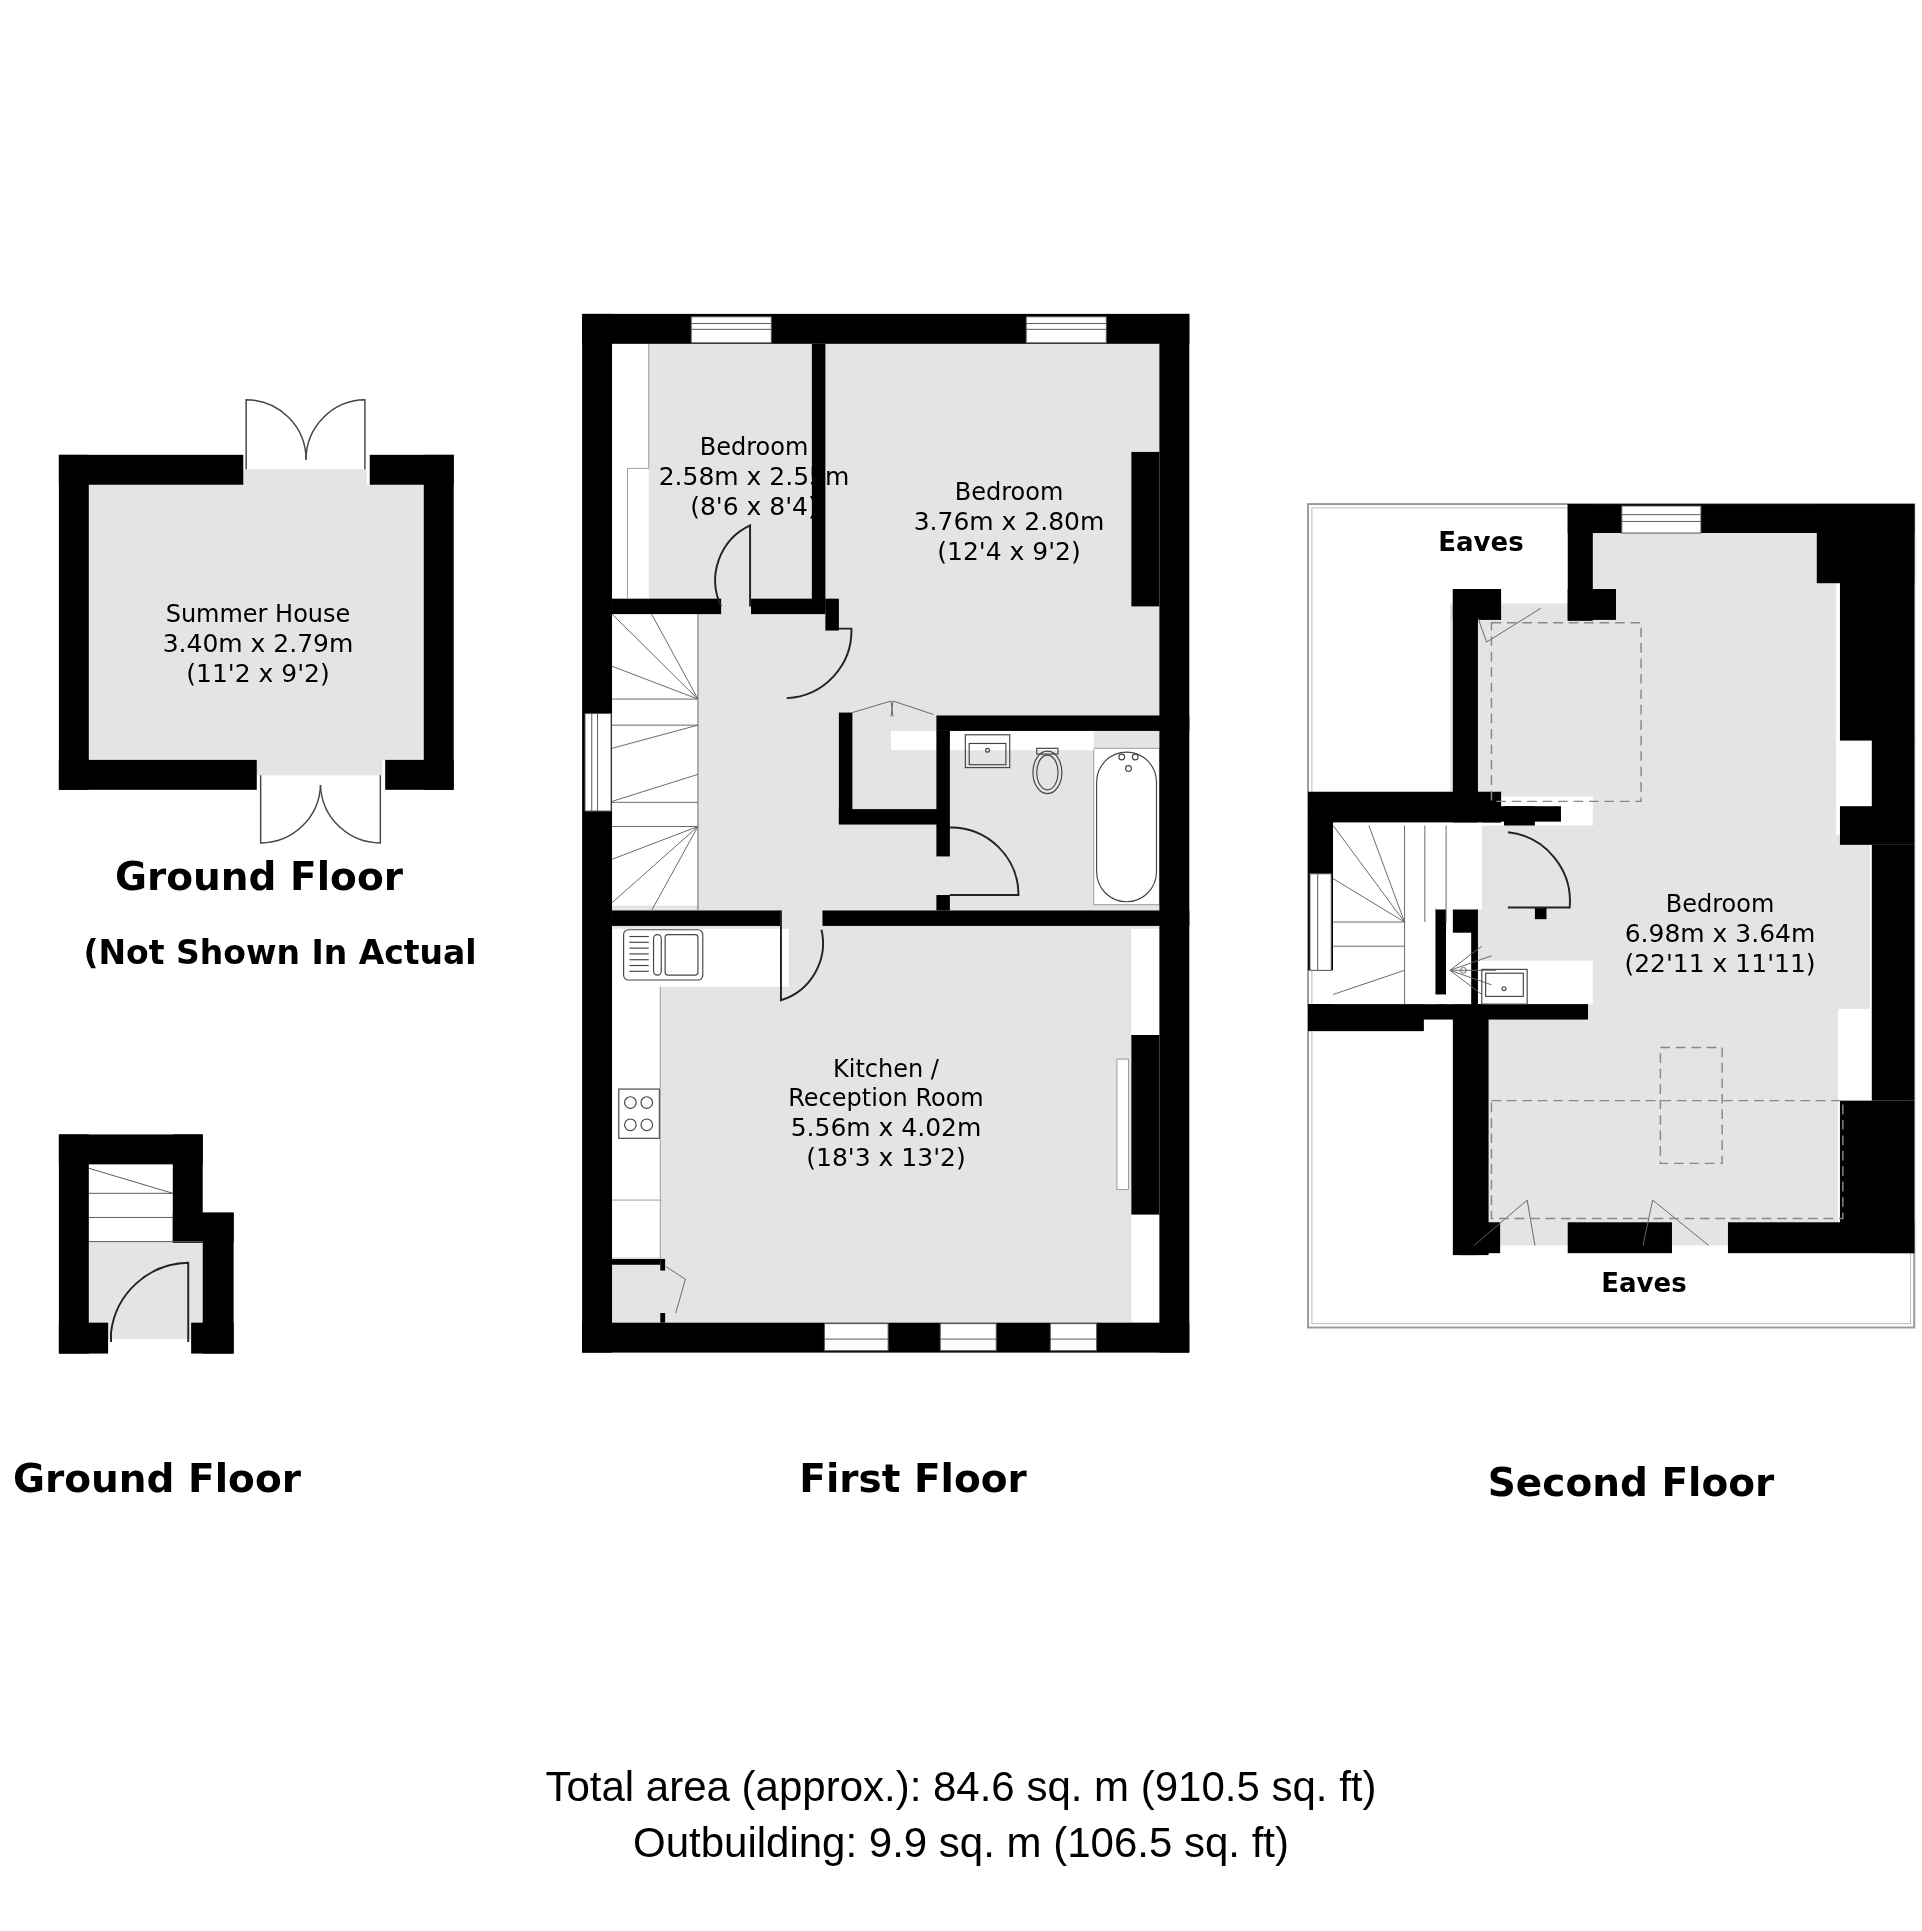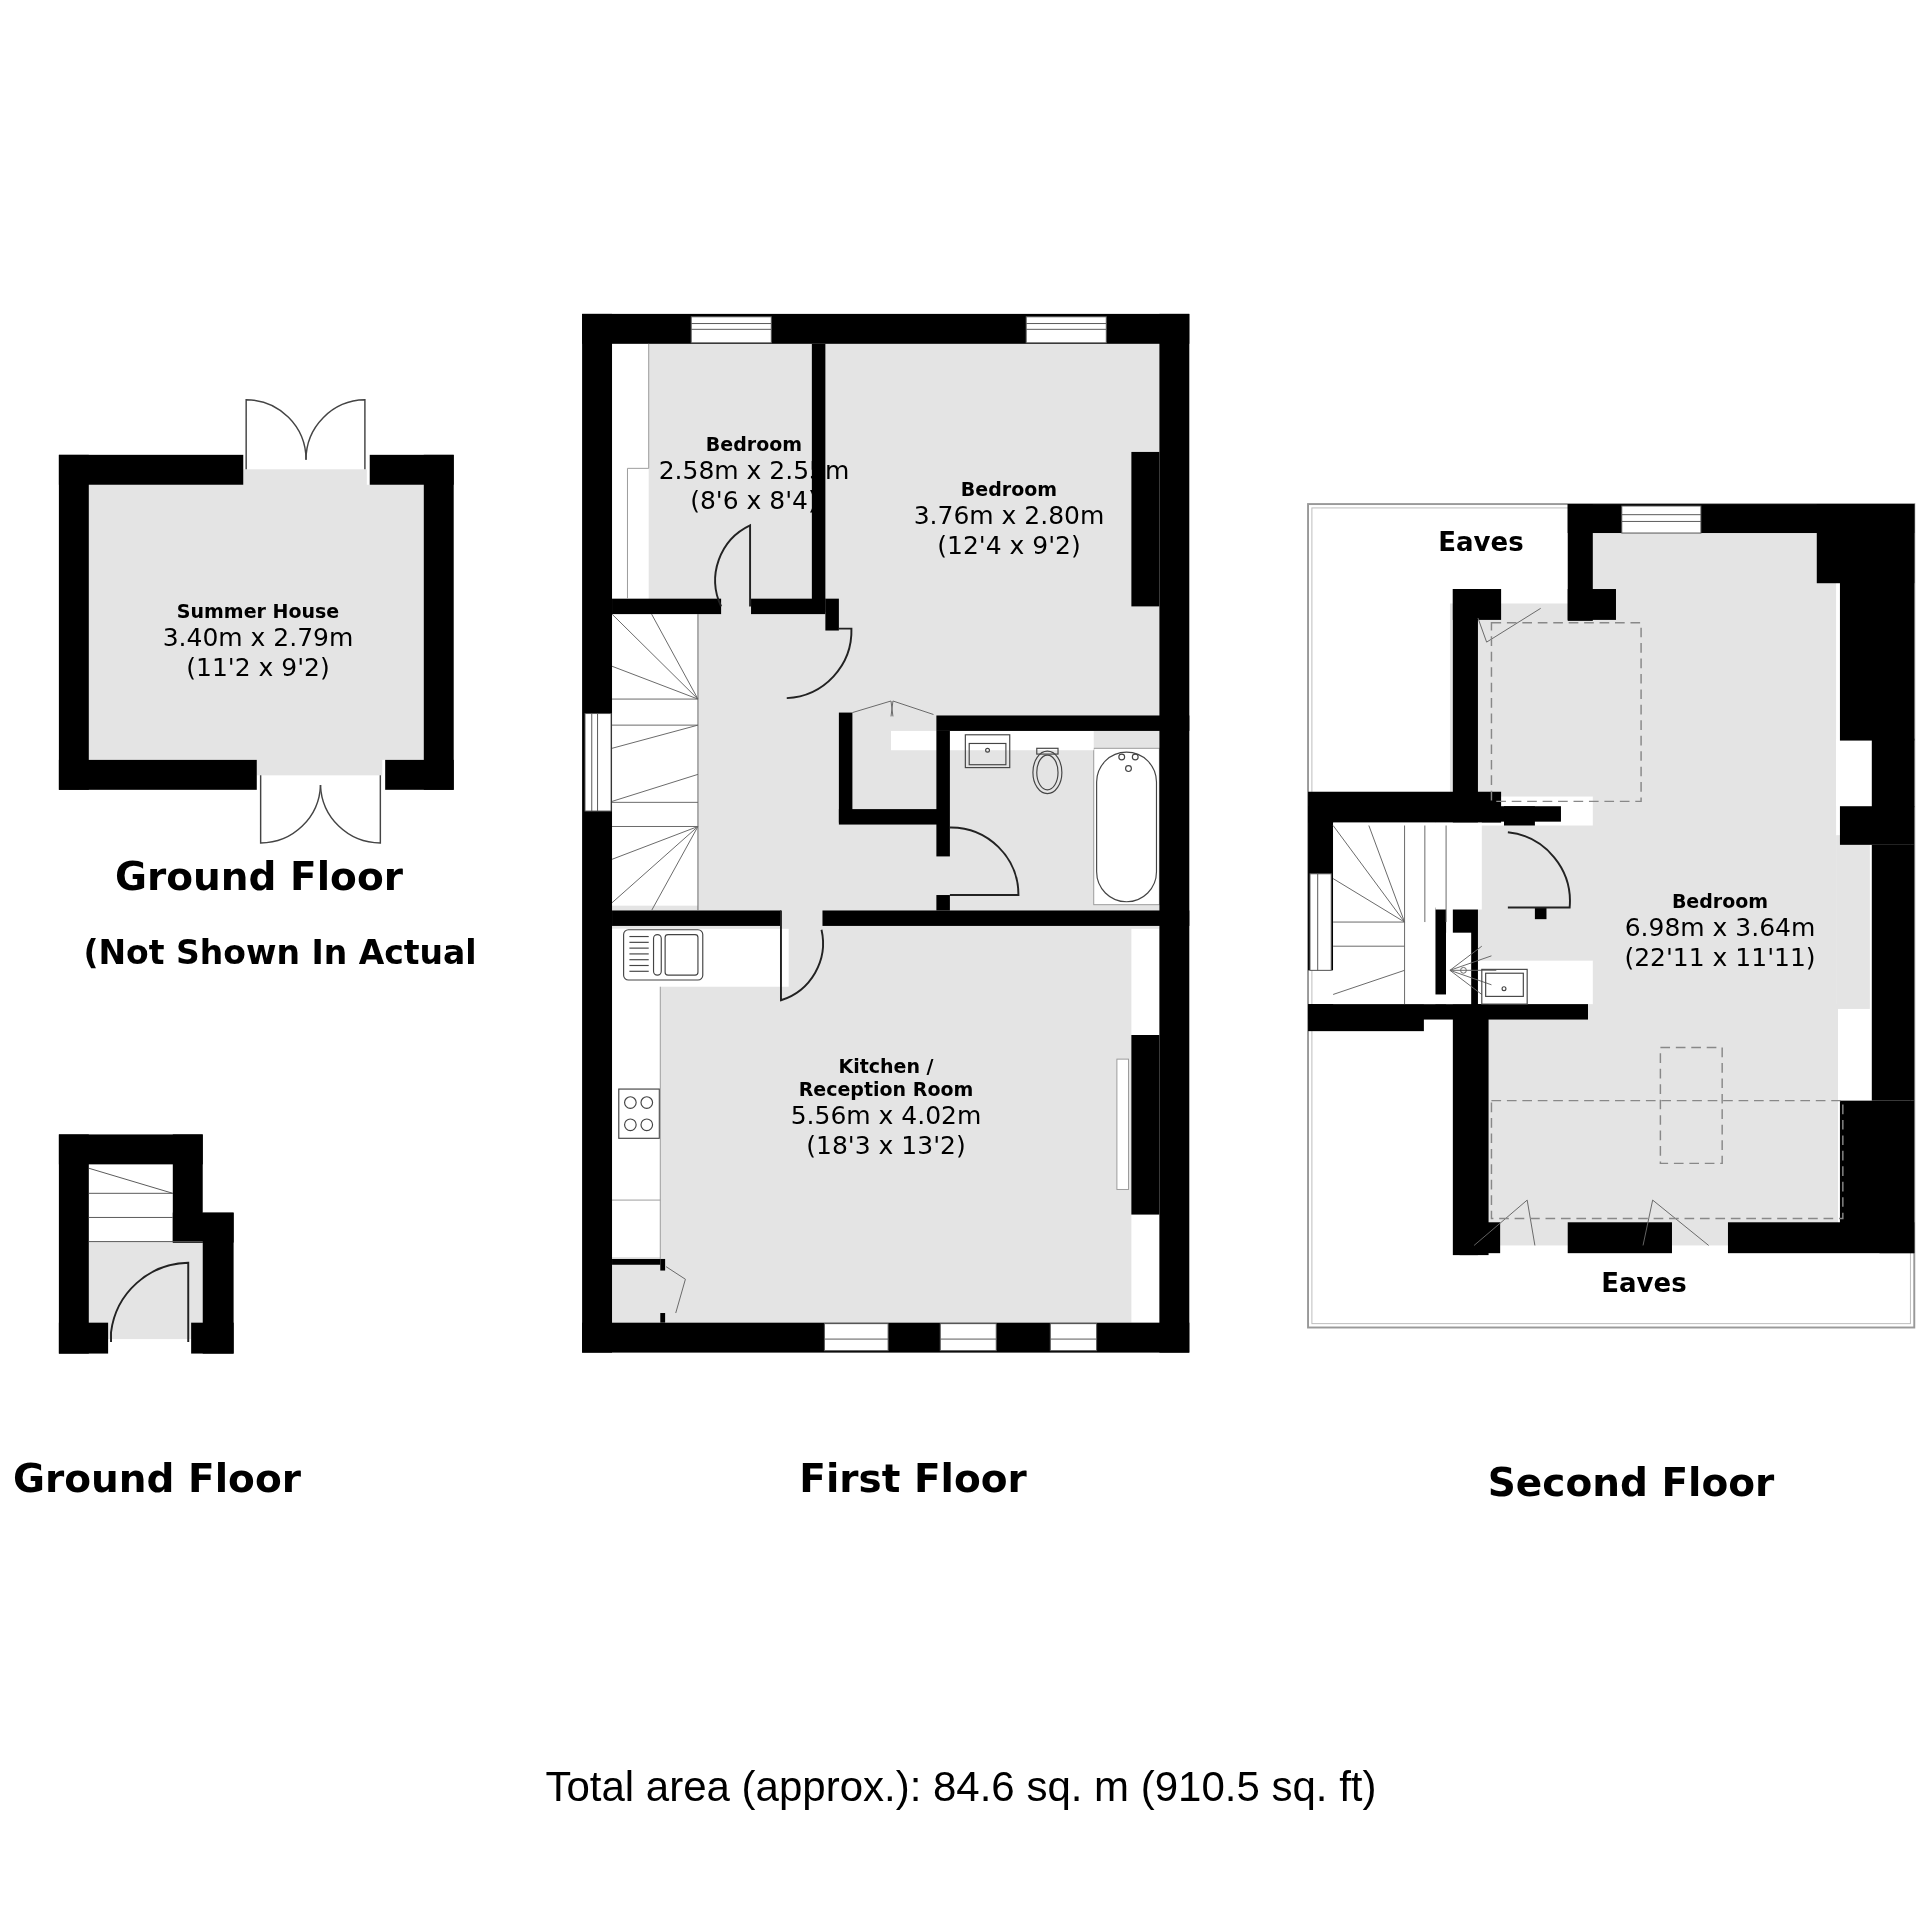--- a/index.html
+++ b/index.html
@@ -1,19 +1,19 @@
 <!DOCTYPE html>
 <html><head>
 <meta charset="utf-8">
 <style>
   html, body { margin:0; padding:0; background:#ffffff; }
   body { width:1922px; height:1931px; position:relative; overflow:hidden; font-family:"DejaVu Sans", sans-serif; }
   #plan { position:absolute; left:0; top:0; }
   .lbl { position:absolute; text-align:center; color:#000; white-space:nowrap; transform:translateX(-50%); line-height:1.2; }
-  .room-name { font-weight:bold; font-size:19px; display:block; }
+  .room-name { font-weight:normal; font-size:24px; display:block; }
   .room-dim { font-size:25px; display:block; }
   .floor-title { position:absolute; font-weight:bold; font-size:39px; white-space:nowrap; transform:translateX(-50%); }
   .note { position:absolute; font-weight:bold; font-size:33px; white-space:nowrap; transform:translateX(-50%); text-align:center; line-height:1.25; }
   .eaves { position:absolute; font-weight:bold; font-size:26px; transform:translateX(-50%); }
   .footer { position:absolute; left:961px; top:1759px; transform:translateX(-50%); text-align:center; font-family:"Liberation Sans", sans-serif; font-size:42px; line-height:56px; white-space:nowrap; }
   .footer div { display:block; }
 </style>
 </head>
 <body>
 
@@ -322,14 +322,15 @@
 
 <div class="eaves" style="left:1481px; top:527px;">Eaves</div>
 <div class="eaves" style="left:1644px; top:1268px;">Eaves</div>
 
 <div class="floor-title" style="left:157px; top:1456px;">Ground Floor</div>
 <div class="floor-title" style="left:913px; top:1456px;text-align:center;">First Floor</div>
 <div class="floor-title" style="left:1619px; top:1460px;margin-left:12px;">Second Floor</div>
 
 <div class="footer">
   <div>Total area (approx.): 84.6 sq. m (910.5 sq. ft)</div>
+  <div>Outbuilding: 9.9 sq. m (106.5 sq. ft)</div>
 </div>
 
 
 </body></html>

